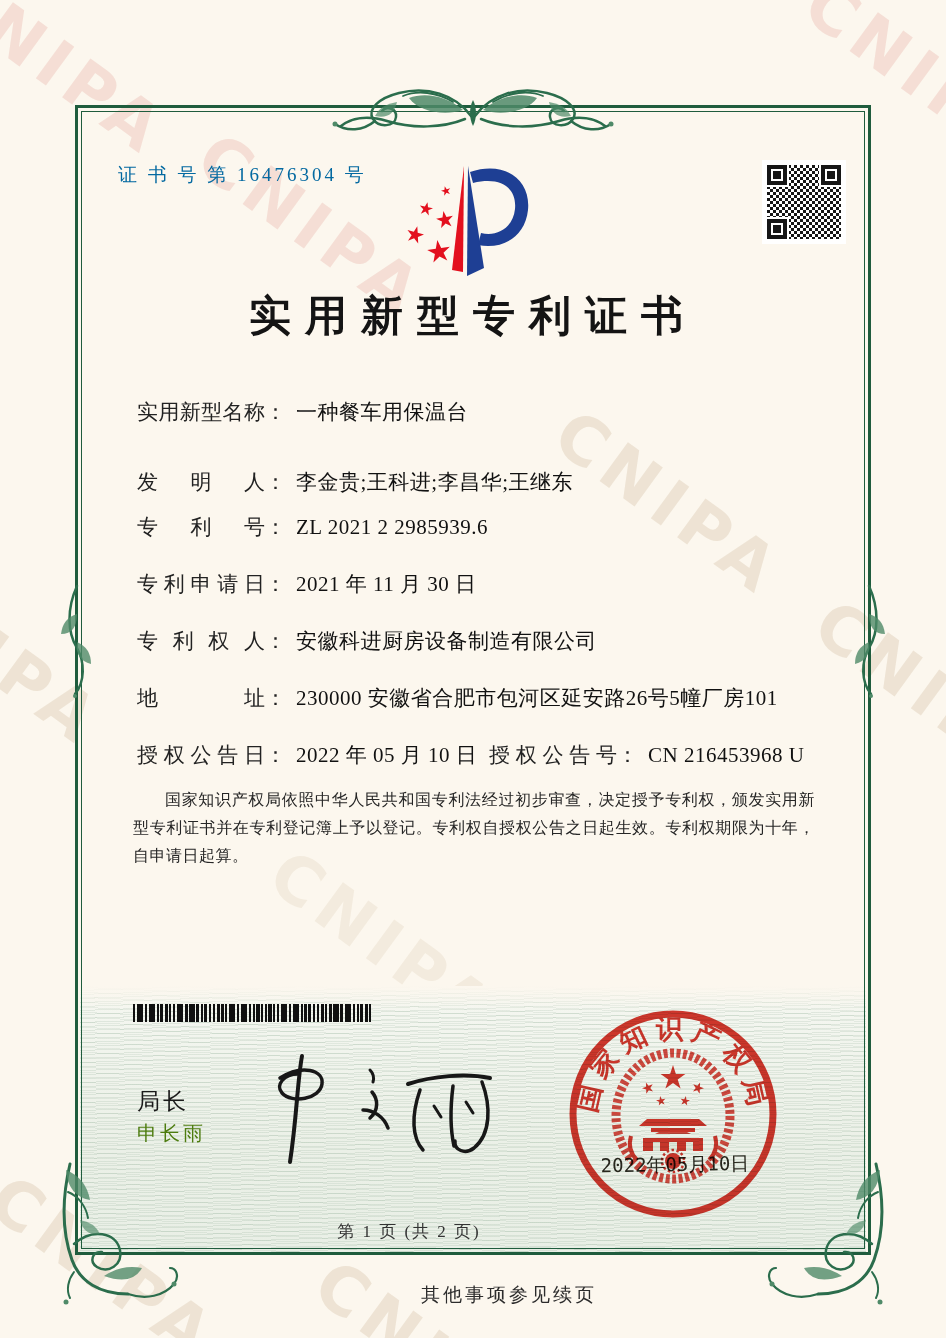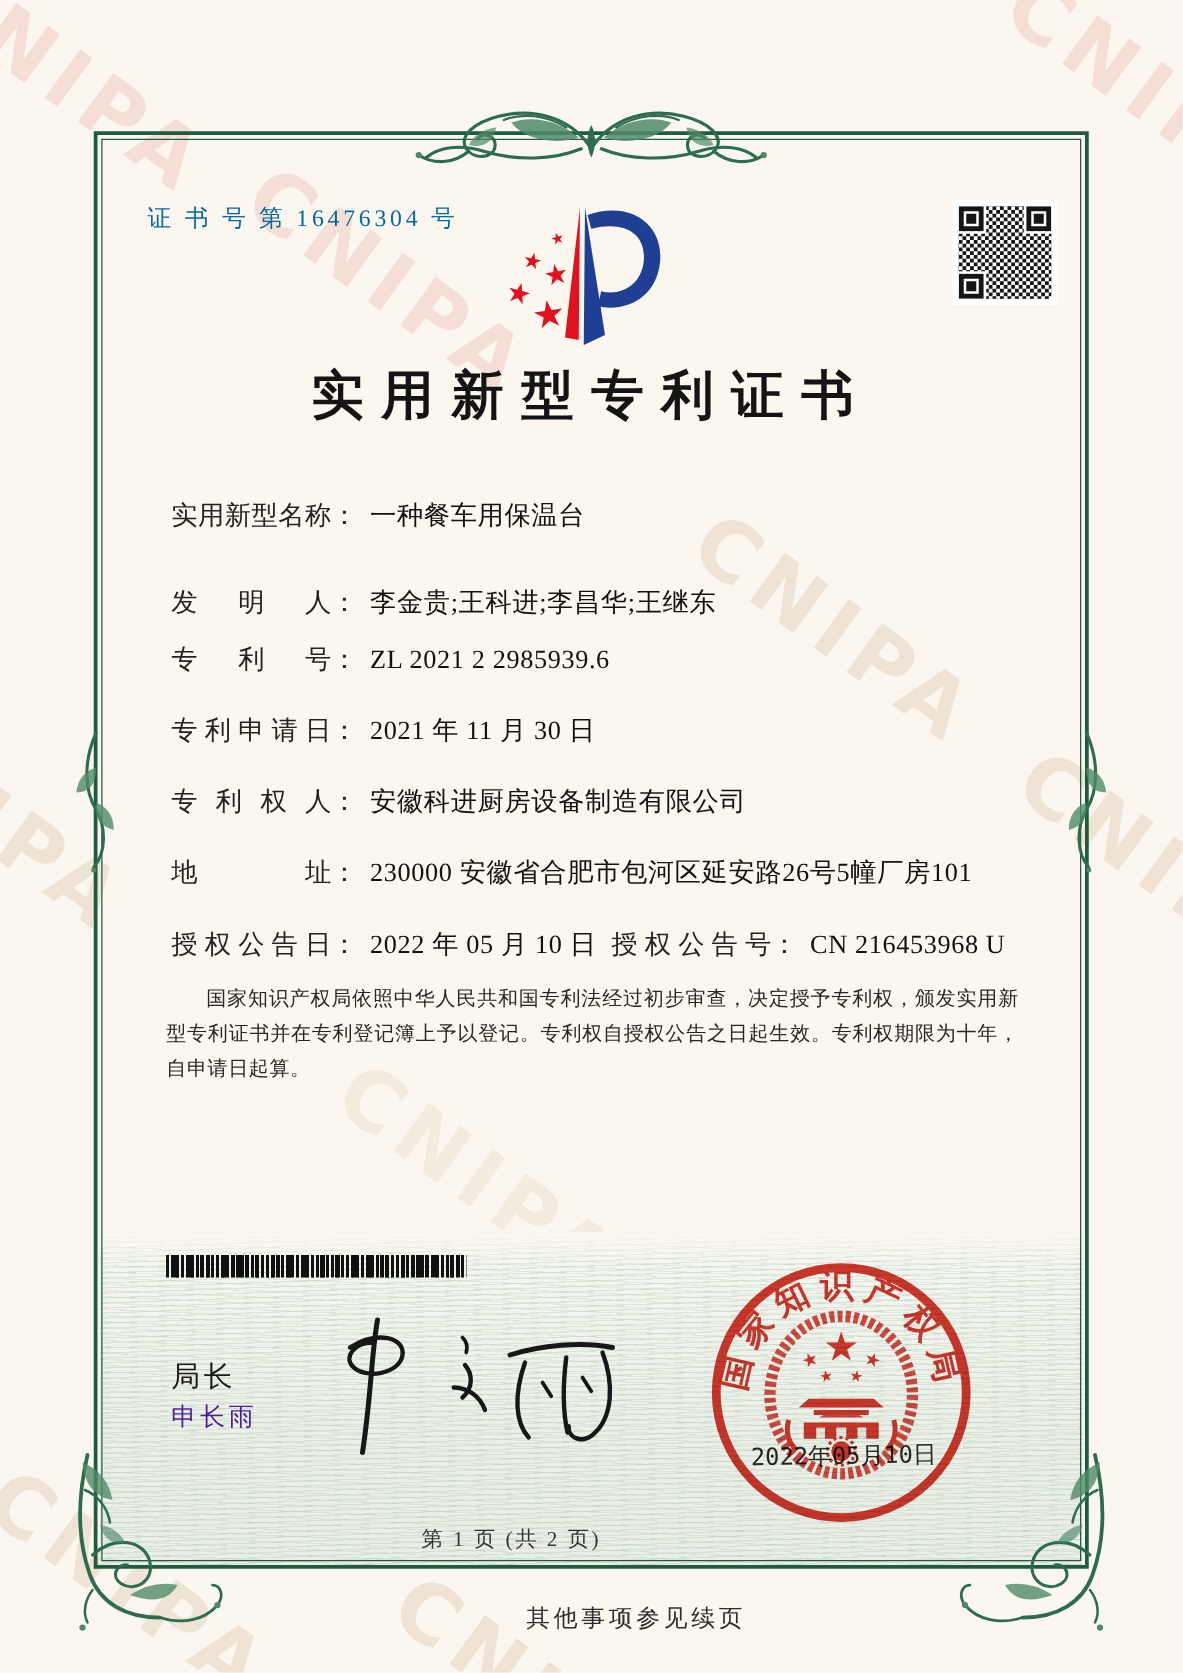--- a/index.html
+++ b/index.html
@@ -108,21 +108,21 @@
       repeating-linear-gradient(90deg,#101010 0 1px,transparent 1px 9px),
       repeating-linear-gradient(90deg,transparent 0 6px,#101010 6px 9px,transparent 9px 13px);
   }
 
   .sig-title{
     left:137px;top:1086px;z-index:4;font-size:23px;letter-spacing:3px;
     font-family:"Liberation Sans","DejaVu Sans",sans-serif;color:#1a1a1a;
   }
   .sig-name{
     left:137px;top:1120px;z-index:4;font-size:20px;letter-spacing:3px;
-    font-family:"Liberation Sans","DejaVu Sans",sans-serif;color:#4c1d95;
+    font-family:"Liberation Sans","DejaVu Sans",sans-serif;color:#4d7c0f;
   }
   .sig-svg{left:250px;top:1048px;width:270px;height:124px;z-index:4;}
 
   
   .seal{
     left:565px;top:1006px;width:216px;height:216px;z-index:5;
     mix-blend-mode:multiply;opacity:0.93;
   }
   .seal-date{
     left:586px;top:1152px;width:178px;z-index:6;text-align:center;

